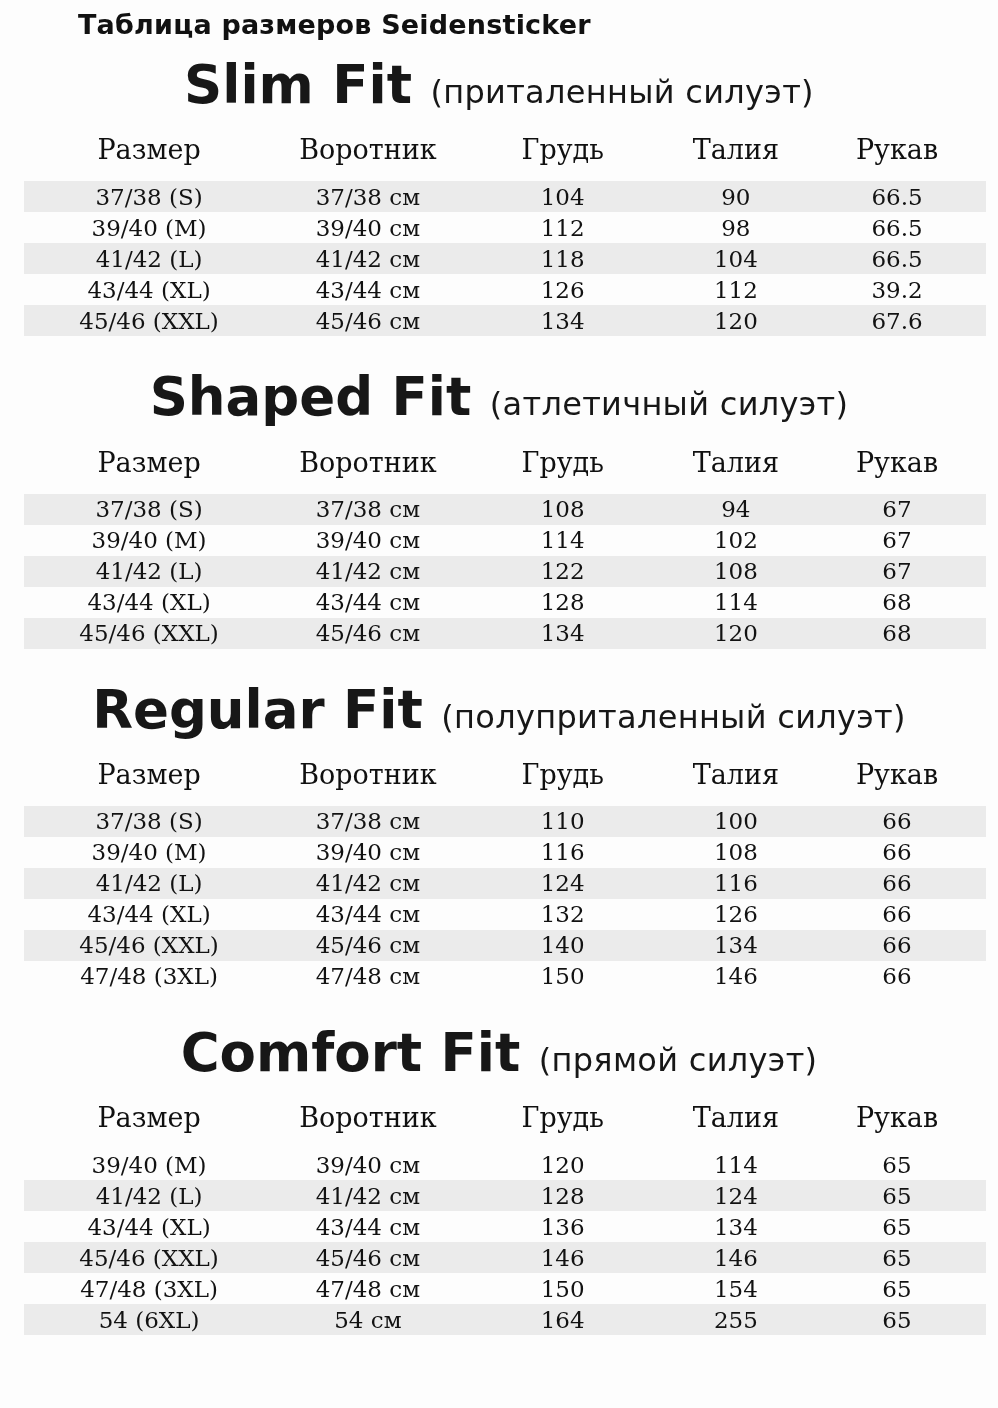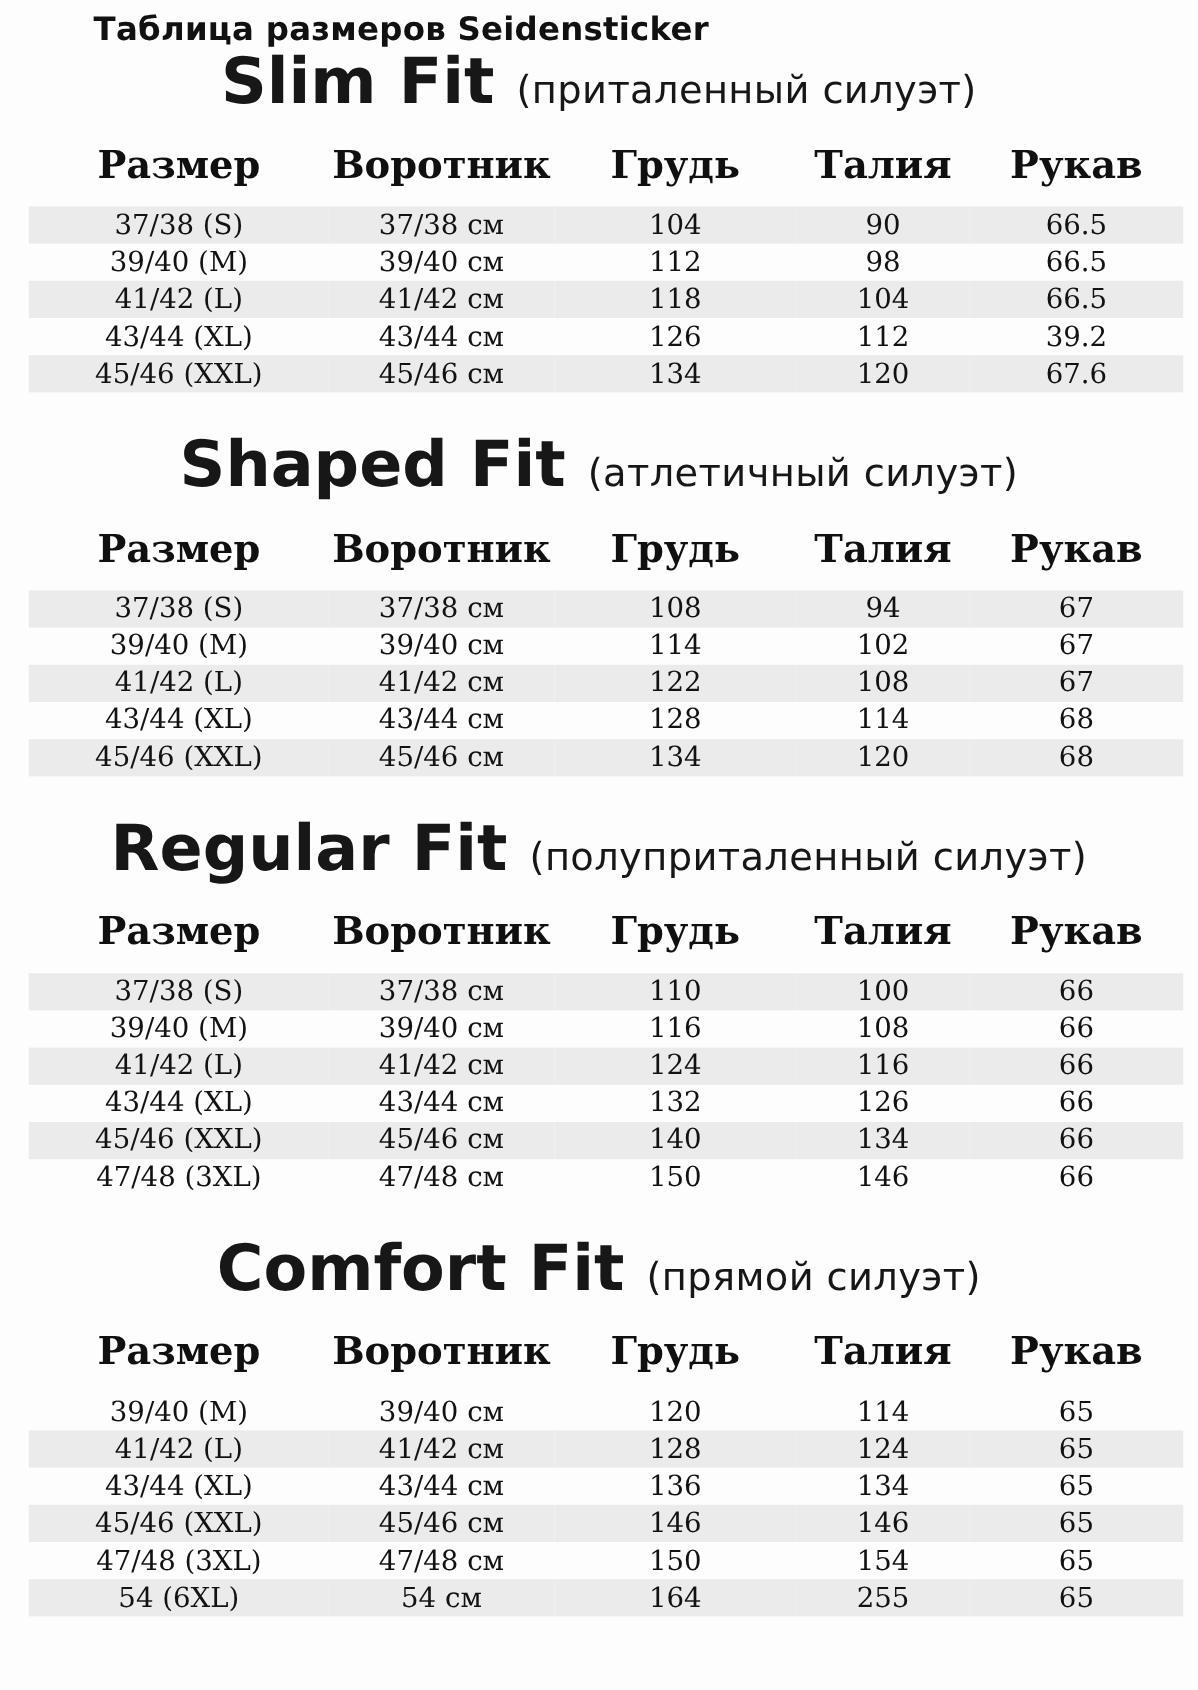--- a/index.html
+++ b/index.html
@@ -18,21 +18,21 @@
   }
   .page-title {
     margin: 0;
     padding: 9px 0 0 78px;
     font-family: "DejaVu Sans", sans-serif;
     font-weight: bold;
     font-size: 27px;
     letter-spacing: 0.2px;
     color: #111;
   }
-  .fit-section { margin-top: 0; }
+  .fit-section { margin-top: 16px; }
   .fit-section + .fit-section { margin-top: 32px; }
   .section-title {
     margin: 0;
     text-align: center;
     font-weight: 600;
     font-size: 53px;
     line-height: 1.1;
     color: #171717;
     white-space: nowrap;
   }
@@ -47,22 +47,22 @@
     border-collapse: collapse;
     table-layout: fixed;
     font-family: "DejaVu Serif", serif;
   }
   col.c1 { width: 26%; }
   col.c2 { width: 19.5%; }
   col.c3 { width: 21%; }
   col.c4 { width: 15%; }
   col.c5 { width: 18.5%; }
   thead th {
-    font-weight: bold;
-    font-size: 32px;
+    font-weight: normal;
+    font-size: 27px;
     padding: 10px 0 16px 0;
     text-align: center;
     color: #101010;
     white-space: nowrap;
   }
   tbody td {
     font-size: 23px;
     height: 31px;
     padding: 0;
     text-align: center;

